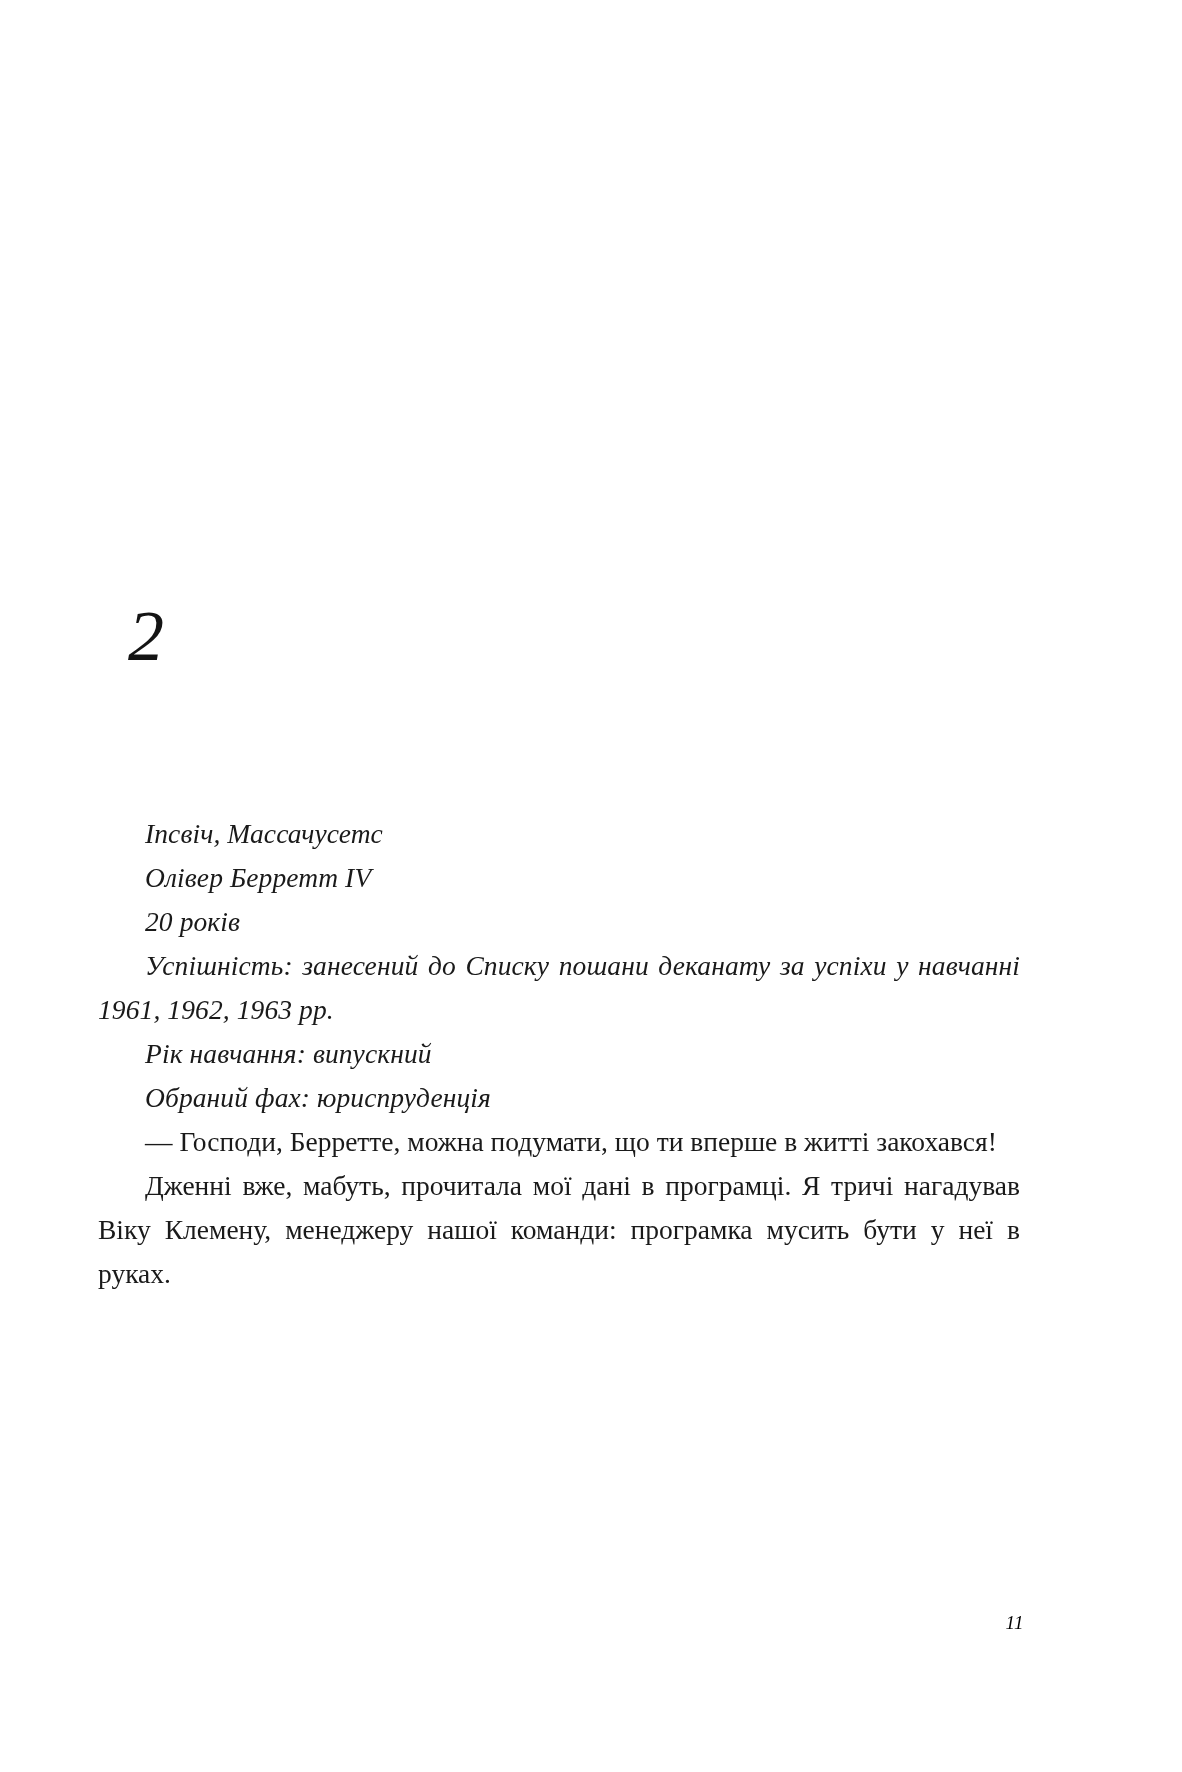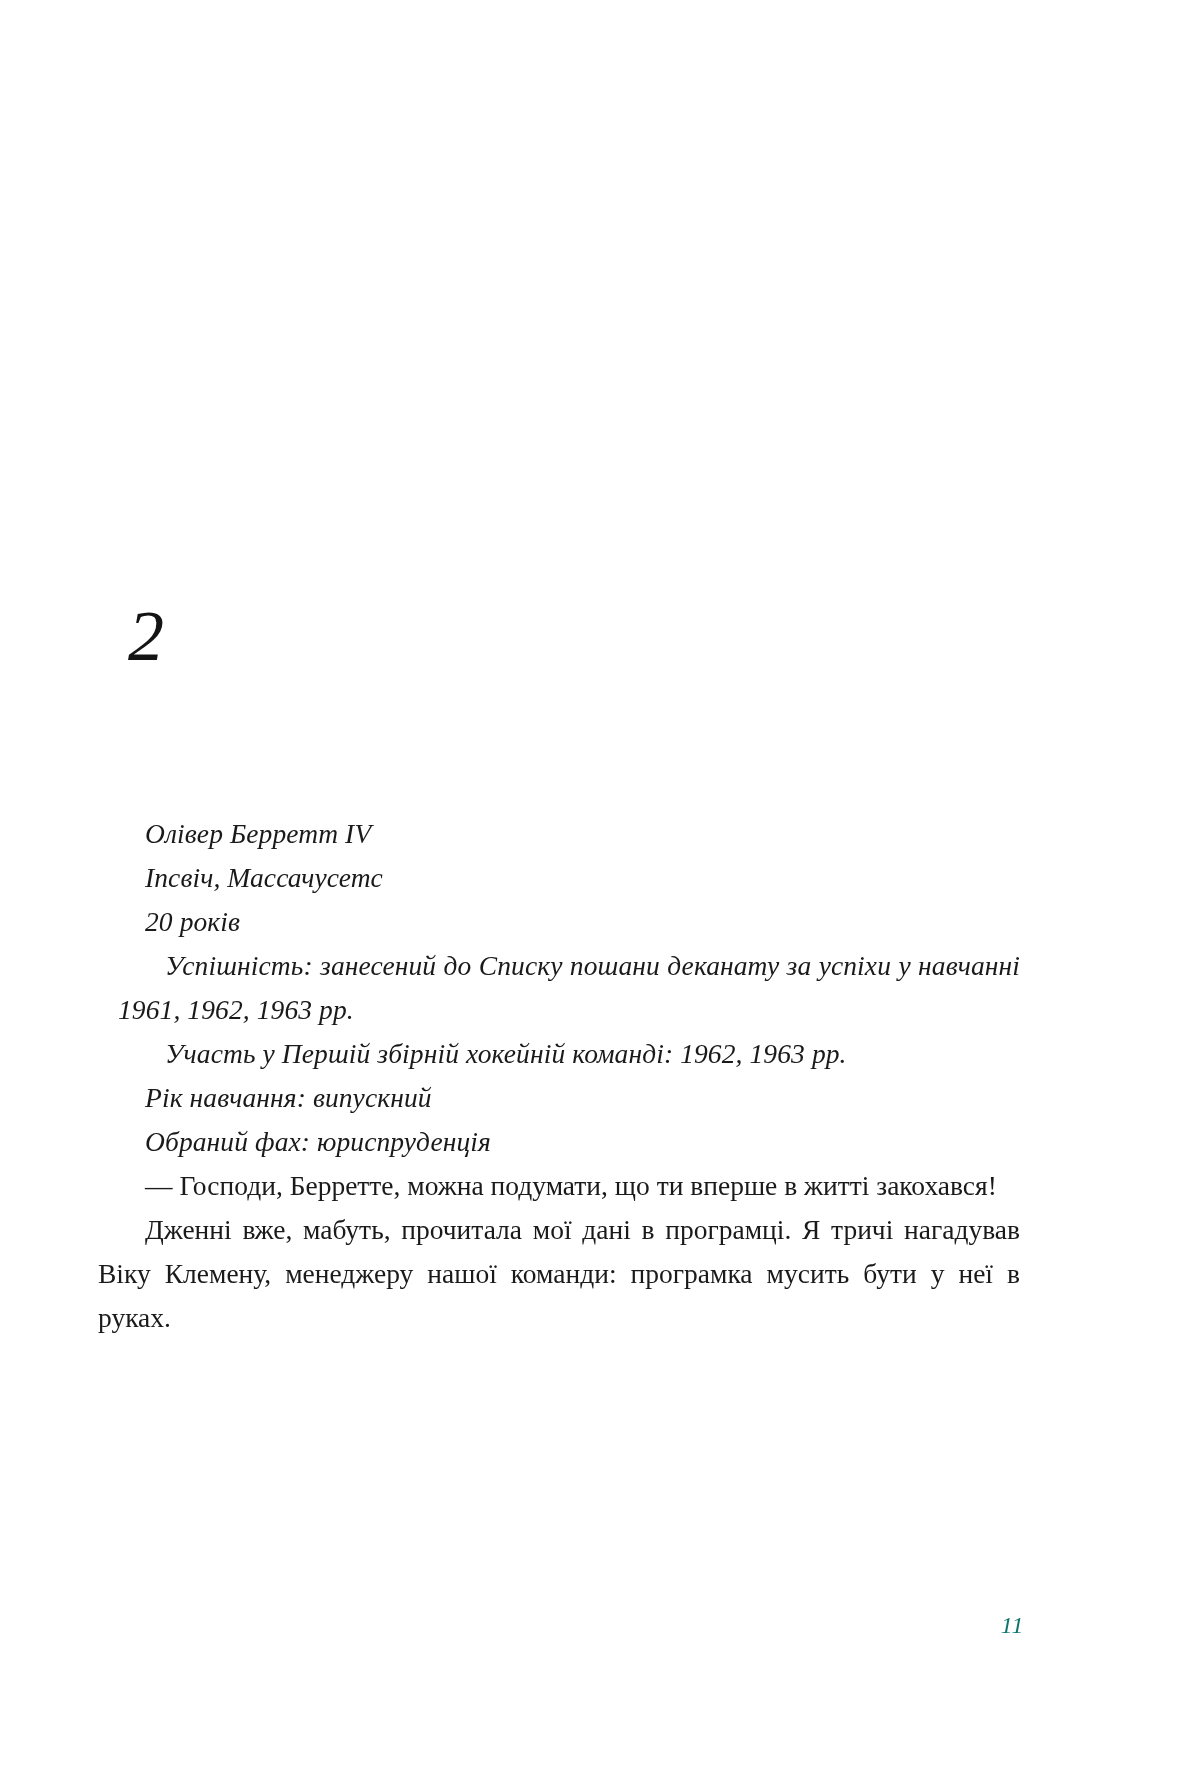--- a/index.html
+++ b/index.html
@@ -66,53 +66,51 @@
   }
 
   
   .para.single {
     text-align: left;
   }
 
   
   .para.wrap {
     text-align: justify;
-    margin-left: 20px;
   }
 
   
   .folio {
     position: absolute;
     right: 158px;
     top: 1612px;
-    font-size: 24px;
+    font-size: 19px;
     font-style: italic;
-    color: #0f766e;
+    color: #000000;
     letter-spacing: 0.5px;
   }
 </style>
 </head>
 <body>
 
 <div class="page">
 
   <div class="chapter-number">2</div>
 
   <div class="text-column">
 
+    <p class="para italic single">Іпсвіч, Массачусетс</p>
+
     <p class="para italic single">Олівер Берретт IV</p>
-
-    <p class="para italic single">Іпсвіч, Массачусетс</p>
 
     <p class="para italic single">20 років</p>
 
 
     <p class="para italic wrap">Успішність: занесений до Списку пошани деканату за успіхи у навчанні 1961, 1962, 1963 рр.</p>
 
-    <p class="para italic wrap">Участь у Першій збірній хокейній команді: 1962, 1963 рр.</p>
 
     <p class="para italic single">Рік навчання: випускний</p>
 
     <p class="para italic single">Обраний фах: юриспруденція</p>
 
 
 
     <p class="para roman">— Господи, Берретте, можна подумати, що ти вперше в житті закохався!</p>
 
     <p class="para roman">Дженні вже, мабуть, прочитала мої дані в програмці. Я тричі нагадував Віку Клемену, менеджеру нашої команди: програмка мусить бути у неї в руках.</p>

